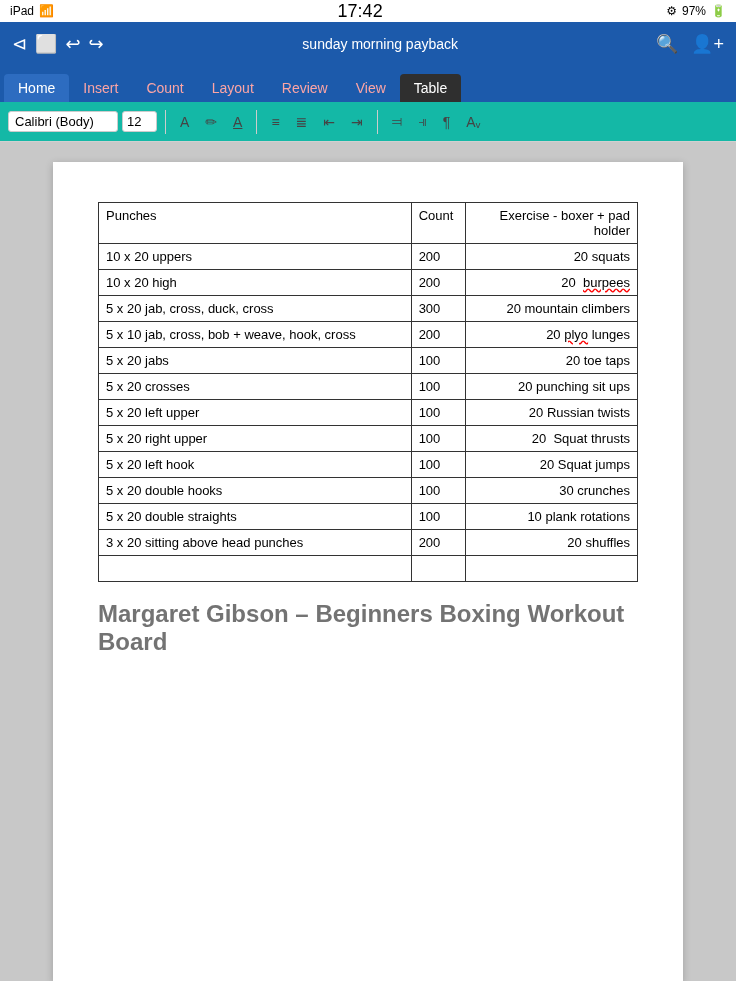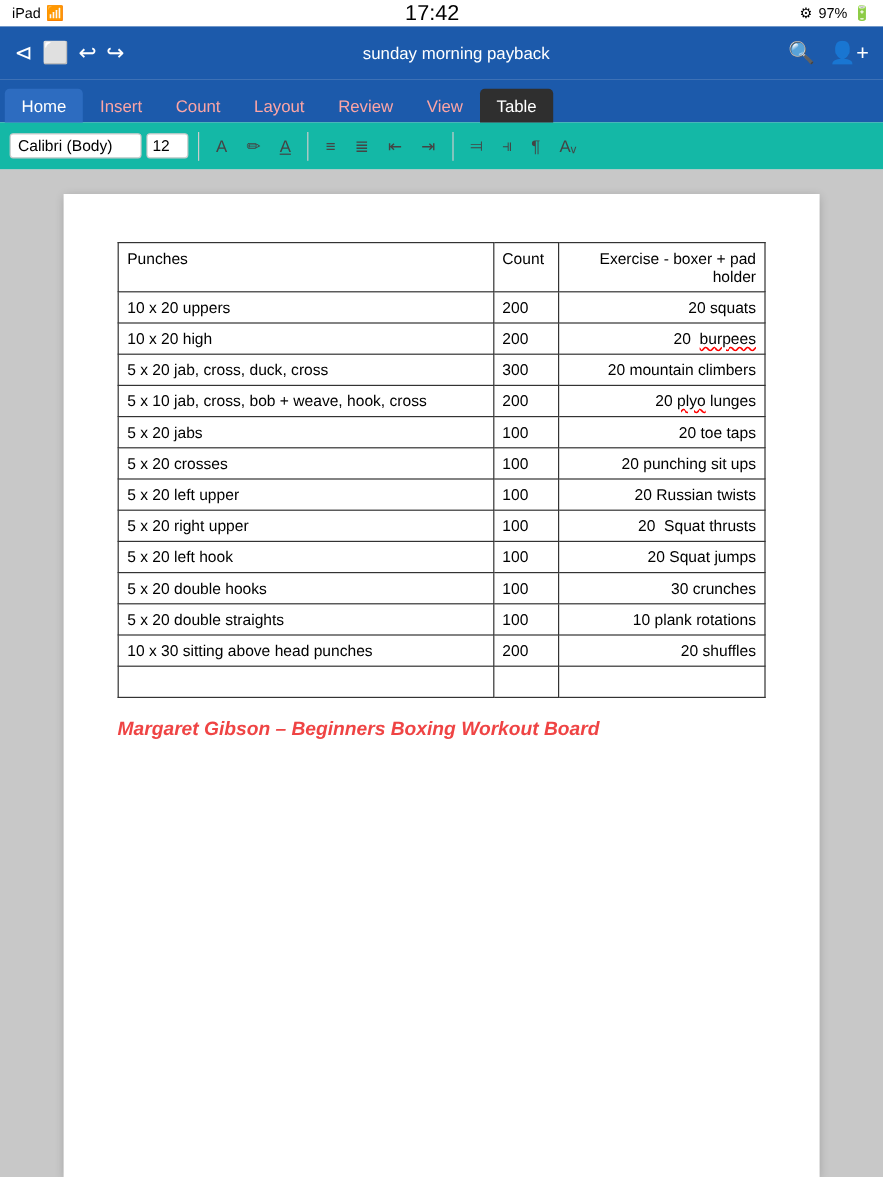--- a/index.html
+++ b/index.html
@@ -117,25 +117,24 @@
       vertical-align: top;
     }
     .workout-table .col-punches { width: 58%; }
     .workout-table .col-count { width: 10%; }
     .workout-table .col-exercise { width: 32%; text-align: right; }
     .workout-table thead td { font-weight: normal; }
 
     .underline-red { text-decoration: underline; text-decoration-color: red; text-decoration-style: wavy; }
 
     .doc-title {
-      color: #ef4444;
-      font-size: 16px;
+      color: #737373;
+      font-size: 24px;
       font-weight: bold;
       margin-top: 18px;
-      font-style: italic;
     }
   </style>
 </head>
 <body>
 
 <div class="status-bar">
   <div class="status-left">
     <span>iPad</span>
     <span>📶</span>
   </div>
@@ -251,21 +250,21 @@
           <td class="col-punches">5 x 20  double hooks</td>
           <td class="col-count">100</td>
           <td class="col-exercise">30 crunches</td>
         </tr>
         <tr>
           <td class="col-punches">5 x 20 double straights</td>
           <td class="col-count">100</td>
           <td class="col-exercise">10 plank rotations</td>
         </tr>
         <tr>
-          <td class="col-punches">10 x 30 sitting above head punches</td>
+          <td class="col-punches">3 x 20 sitting above head punches</td>
           <td class="col-count">200</td>
           <td class="col-exercise">20 shuffles</td>
         </tr>
         <tr>
           <td class="col-punches">&nbsp;</td>
           <td class="col-count">&nbsp;</td>
           <td class="col-exercise">&nbsp;</td>
         </tr>
       </tbody>
     </table>

